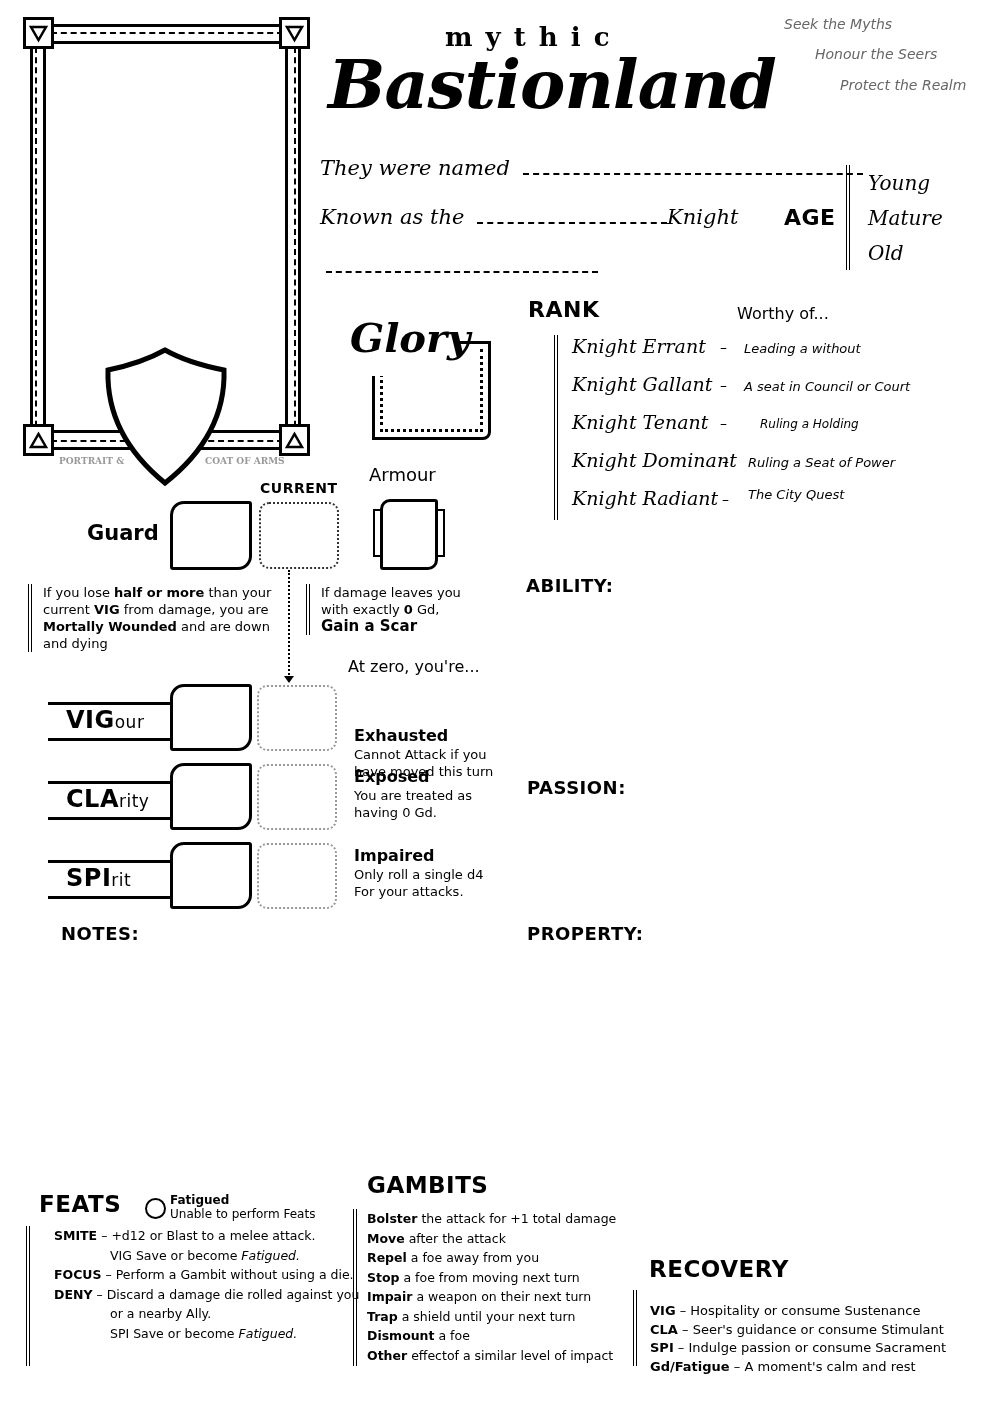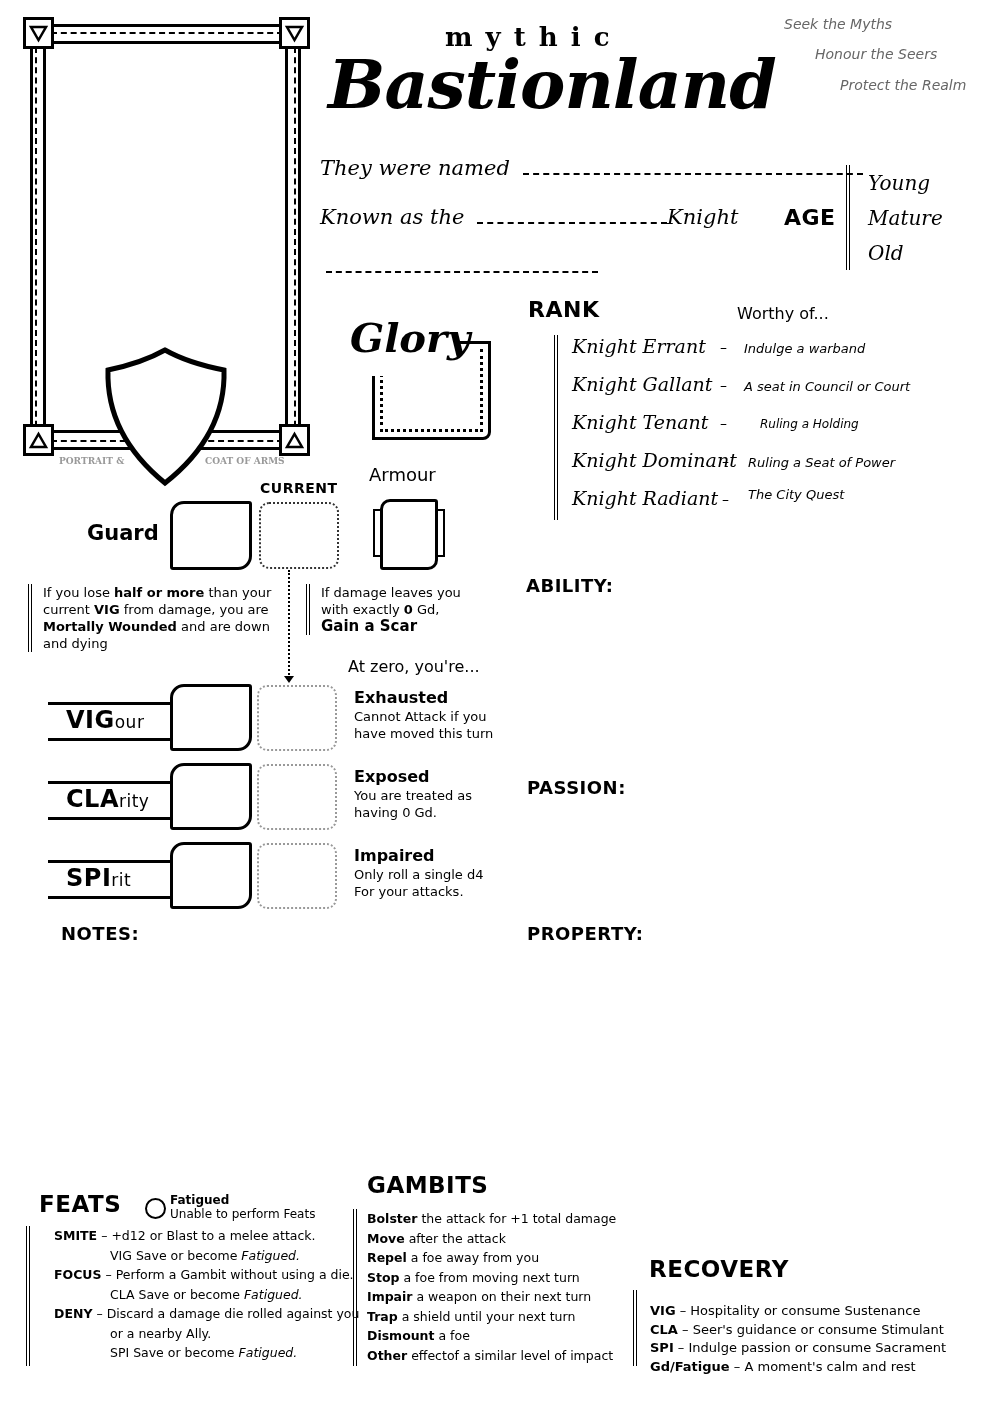--- a/index.html
+++ b/index.html
@@ -93,21 +93,21 @@
 </div>
 <div class="abs" style="left:348px;top:318px;width:110px;height:58px;background:#fff;"></div>
 <div class="abs goth" style="left:350px;top:314px;font-size:40px;font-style:italic;">Glory</div>
 
 <div class="abs head" style="left:528px;top:297px;font-size:22px;">RANK</div>
 <div class="abs" style="left:737px;top:304px;font-size:16px;">Worthy of...</div>
 <div class="abs dbl-l" style="left:554px;top:335px;height:185px;padding-left:14px;">
   <div style="position:relative;height:38px;white-space:nowrap;">
     <span class="serif-i" style="font-size:19px;position:absolute;left:0;top:0;">Knight Errant</span>
     <span style="position:absolute;left:148px;top:4px;font-size:14px;">–</span>
-    <span style="position:absolute;left:172px;top:6px;font-size:13px;font-style:italic;">Indulge a warband</span>
+    <span style="position:absolute;left:172px;top:6px;font-size:13px;font-style:italic;">Leading a without</span>
   </div>
   <div style="position:relative;height:38px;white-space:nowrap;">
     <span class="serif-i" style="font-size:19px;position:absolute;left:0;top:0;">Knight Gallant</span>
     <span style="position:absolute;left:148px;top:4px;font-size:14px;">–</span>
     <span style="position:absolute;left:172px;top:6px;font-size:13px;font-style:italic;">A seat in Council or Court</span>
   </div>
   <div style="position:relative;height:38px;white-space:nowrap;">
     <span class="serif-i" style="font-size:19px;position:absolute;left:0;top:0;">Knight Tenant</span>
     <span style="position:absolute;left:148px;top:4px;font-size:14px;">–</span>
     <span style="position:absolute;left:188px;top:6px;font-size:12px;font-style:italic;">Ruling a Holding</span>
@@ -152,21 +152,21 @@
 
 <div class="abs" style="left:0;top:0;">
   <div class="abs" style="left:48px;top:702px;width:124px;border-top:3px solid #000;"></div>
   <div class="abs" style="left:48px;top:738px;width:124px;border-top:3px solid #000;"></div>
   <div class="abs head" style="left:66px;top:706px;white-space:nowrap;">
     <span style="font-size:24px;">VIG</span><span style="font-size:17px;font-weight:normal;">our</span>
   </div>
   <div class="abs box" style="left:170px;top:684px;width:82px;height:67px;"></div>
   <div class="abs dot-box" style="left:257px;top:685px;width:80px;height:66px;border-color:#999;"></div>
   <div class="abs" style="left:354px;top:688px;width:150px;">
-    <div style="font-weight:bold;font-size:16px;line-height:20px;">Exhausted</div>
+    <div style="font-weight:bold;font-size:16px;line-height:20px;margin-top:38px;">Exhausted</div>
     <div class="txt" style="width:145px;">Cannot Attack if you have moved this turn</div>
   </div>
 </div>
 
 <div class="abs" style="left:0;top:0;">
   <div class="abs" style="left:48px;top:781px;width:124px;border-top:3px solid #000;"></div>
   <div class="abs" style="left:48px;top:817px;width:124px;border-top:3px solid #000;"></div>
   <div class="abs head" style="left:66px;top:785px;white-space:nowrap;">
     <span style="font-size:24px;">CLA</span><span style="font-size:17px;font-weight:normal;">rity</span>
   </div>
@@ -203,21 +203,20 @@
 
 <div class="abs head" style="left:39px;top:1191px;font-size:23px;">FEATS</div>
 <div class="abs" style="left:145px;top:1198px;width:17px;height:17px;border:2px solid #000;border-radius:50%;"></div>
 <div class="abs" style="left:170px;top:1193px;font-size:12px;font-weight:bold;">Fatigued</div>
 <div class="abs" style="left:170px;top:1207px;font-size:12px;">Unable to perform Feats</div>
 
 <div class="abs dbl-l" style="left:26px;top:1226px;width:320px;height:140px;padding-left:24px;font-size:12.5px;line-height:19.5px;white-space:nowrap;">
   <div><b>SMITE</b> <span>– +d12 or Blast to a melee attack.</span></div>
   <div style="padding-left:56px;"><span>VIG Save or become </span><i>Fatigued.</i></div>
   <div><b>FOCUS</b> <span>– Perform a Gambit without using a die.</span></div>
-  <div style="padding-left:56px;"><span>CLA Save or become </span><i>Fatigued.</i></div>
   <div><b>DENY</b> <span>– Discard a damage die rolled against you</span></div>
   <div style="padding-left:56px;"><span>or a nearby Ally.</span></div>
   <div style="padding-left:56px;"><span>SPI Save or become </span><i>Fatigued.</i></div>
 </div>
 
 <div class="abs head" style="left:367px;top:1172px;font-size:23px;">GAMBITS</div>
 <div class="abs" style="left:353px;top:1209px;height:157px;border-left:4px double #000;"></div>
 <div class="abs" style="left:367px;top:1209px;font-size:12.5px;line-height:19.5px;white-space:nowrap;">
   <div><b>Bolster</b><span> the attack for +1 total damage</span></div>
   <div><b>Move</b><span> after the attack</span></div>

